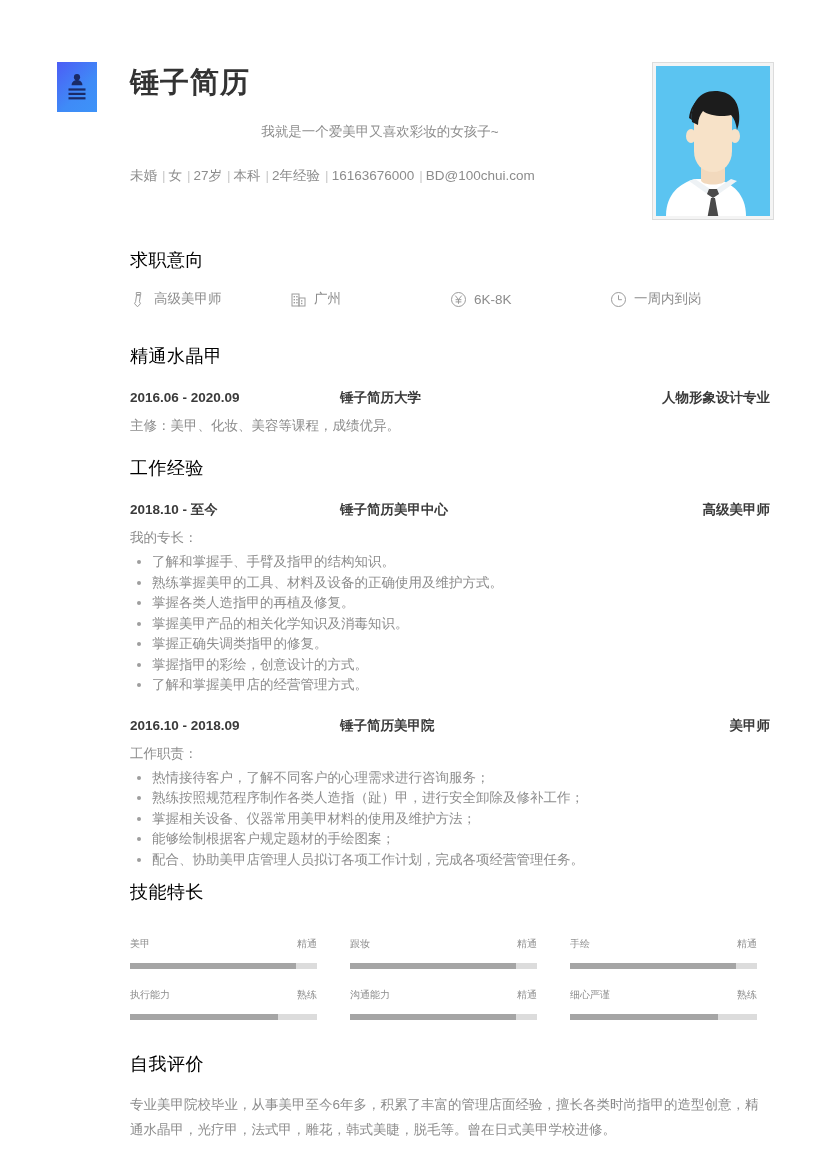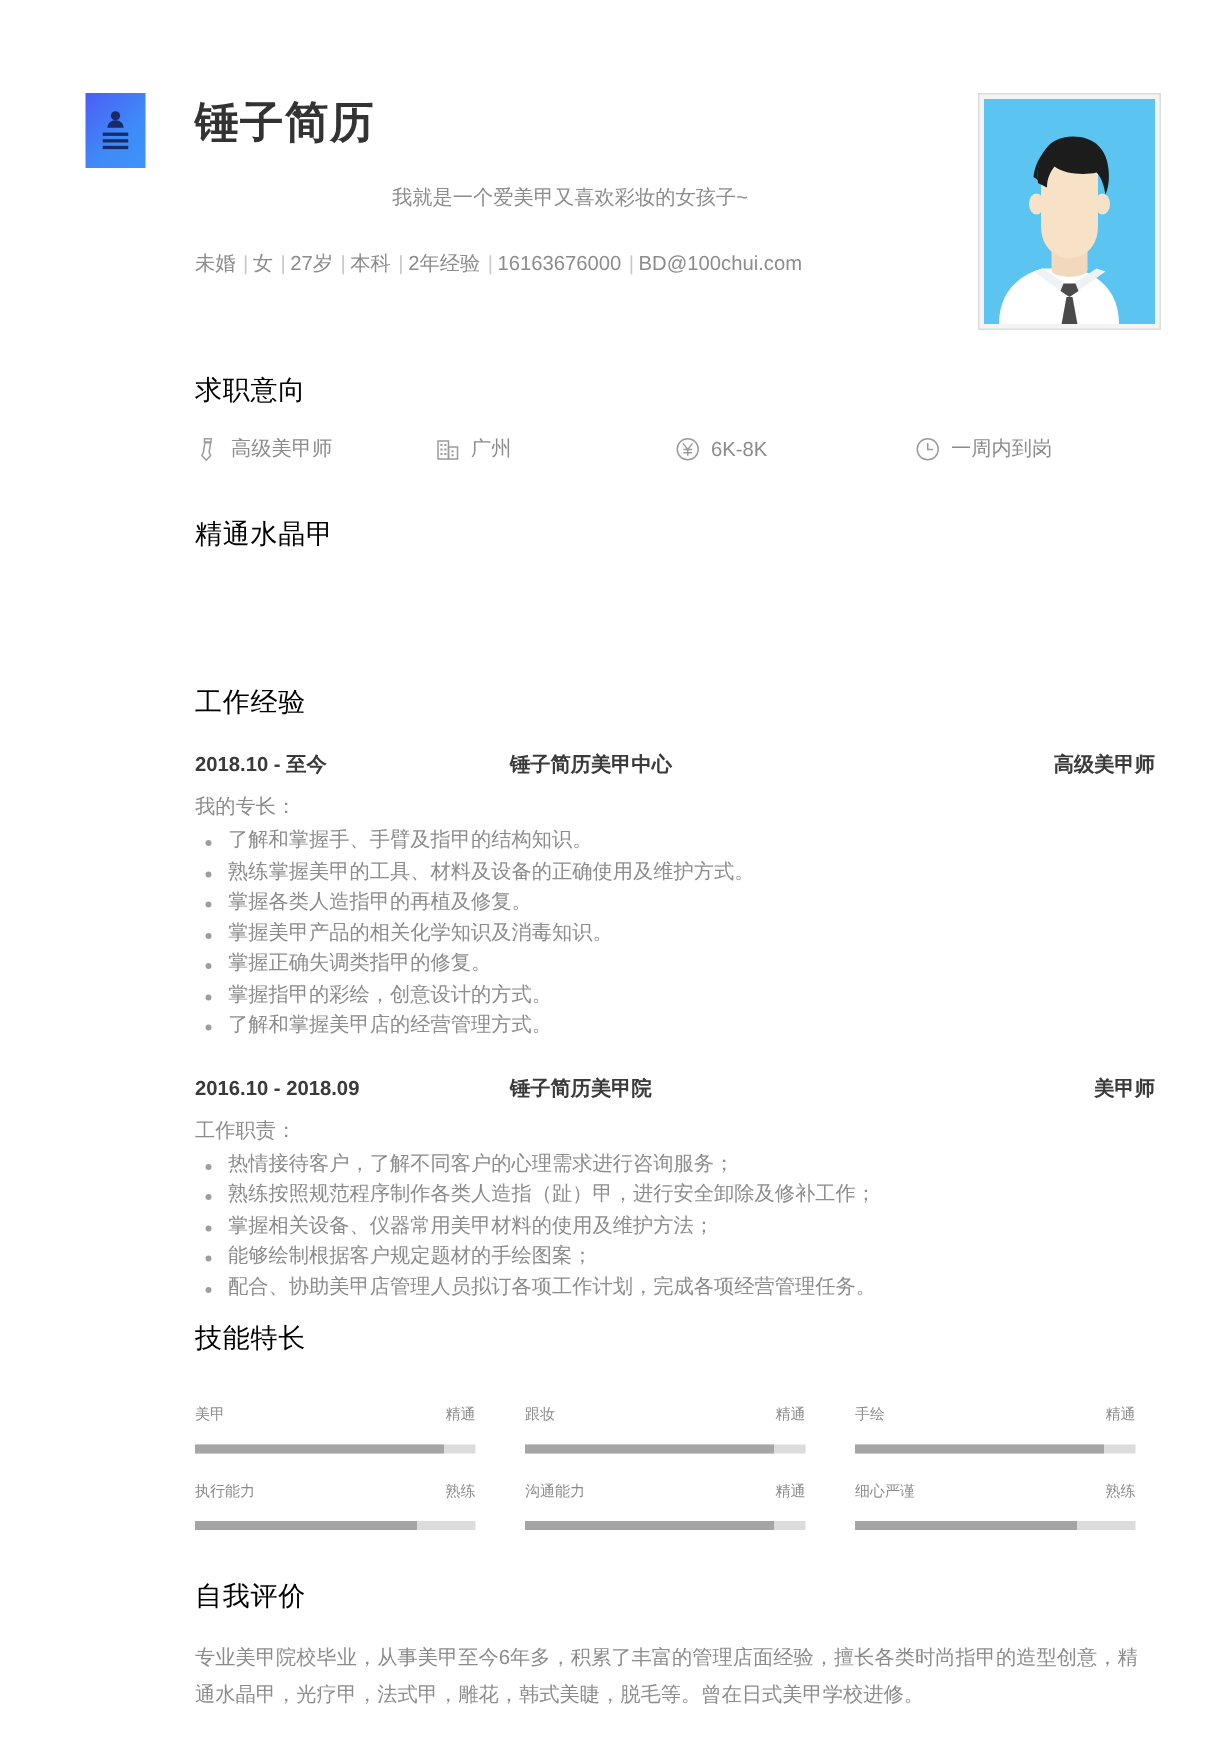--- a/index.html
+++ b/index.html
@@ -144,21 +144,20 @@
   .entry-desc {
     font-size: 13.5px;
     color: #8c8c8c;
     margin-top: 8px;
     line-height: 20px;
   }
   ul.bullets {
     list-style: none;
     margin: 4px 0 0 0;
     padding: 0;
-    font-family: Liberation Mono, monospace;
   }
   ul.bullets li {
     font-size: 13.5px;
     color: #8c8c8c;
     line-height: 20.5px;
     padding-left: 22px;
     position: relative;
   }
   ul.bullets li:before {
     content: "";
@@ -310,20 +309,30 @@
           </svg>
         </span>
         <span>一周内到岗</span>
       </div>
 
     </div>
   </div>
 
   <div class="section" style="top:344px;">
     <div class="section-title">精通水晶甲</div>
+    <div>
+      <div>
+        <div class="entry-head">
+          <span class="entry-date">2016.06 - 2020.09</span>
+          <span class="entry-org">锤子简历大学</span>
+          <span class="entry-role">人物形象设计专业</span>
+        </div>
+        <div class="entry-desc">主修：美甲、化妆、美容等课程，成绩优异。</div>
+      </div>
+    </div>
   </div>
 
   <div class="section" style="top:456px;">
     <div class="section-title">工作经验</div>
 
     <div>
       <div class="entry-head">
         <span class="entry-date">2018.10 - 至今</span>
         <span class="entry-org">锤子简历美甲中心</span>
         <span class="entry-role">高级美甲师</span>

